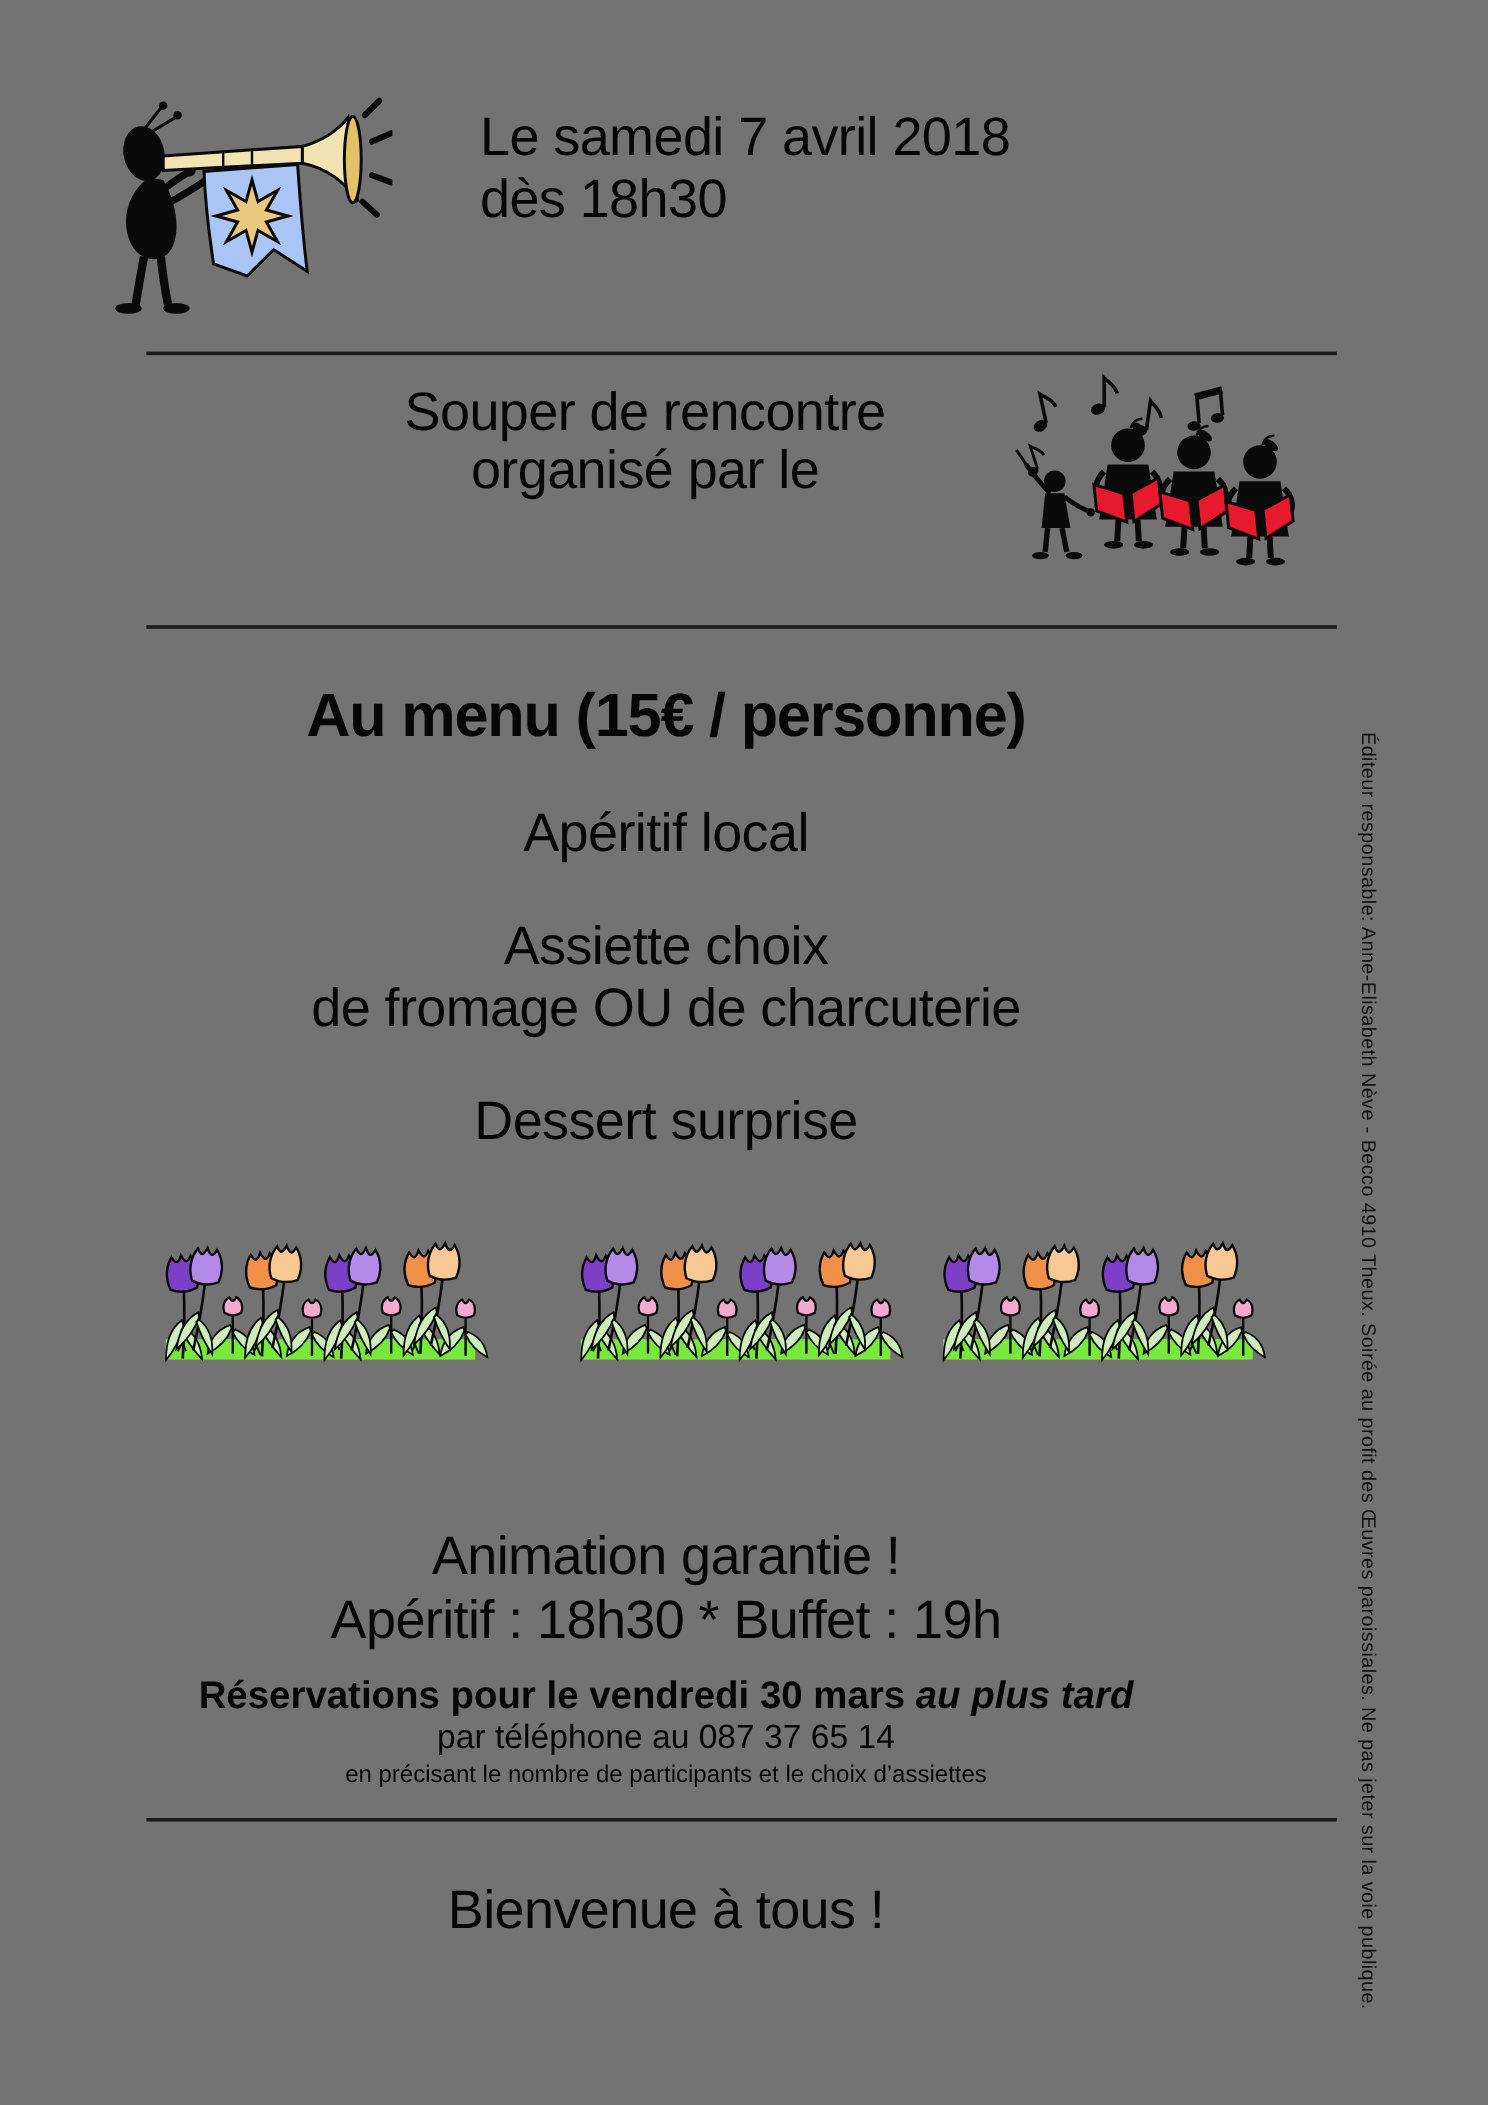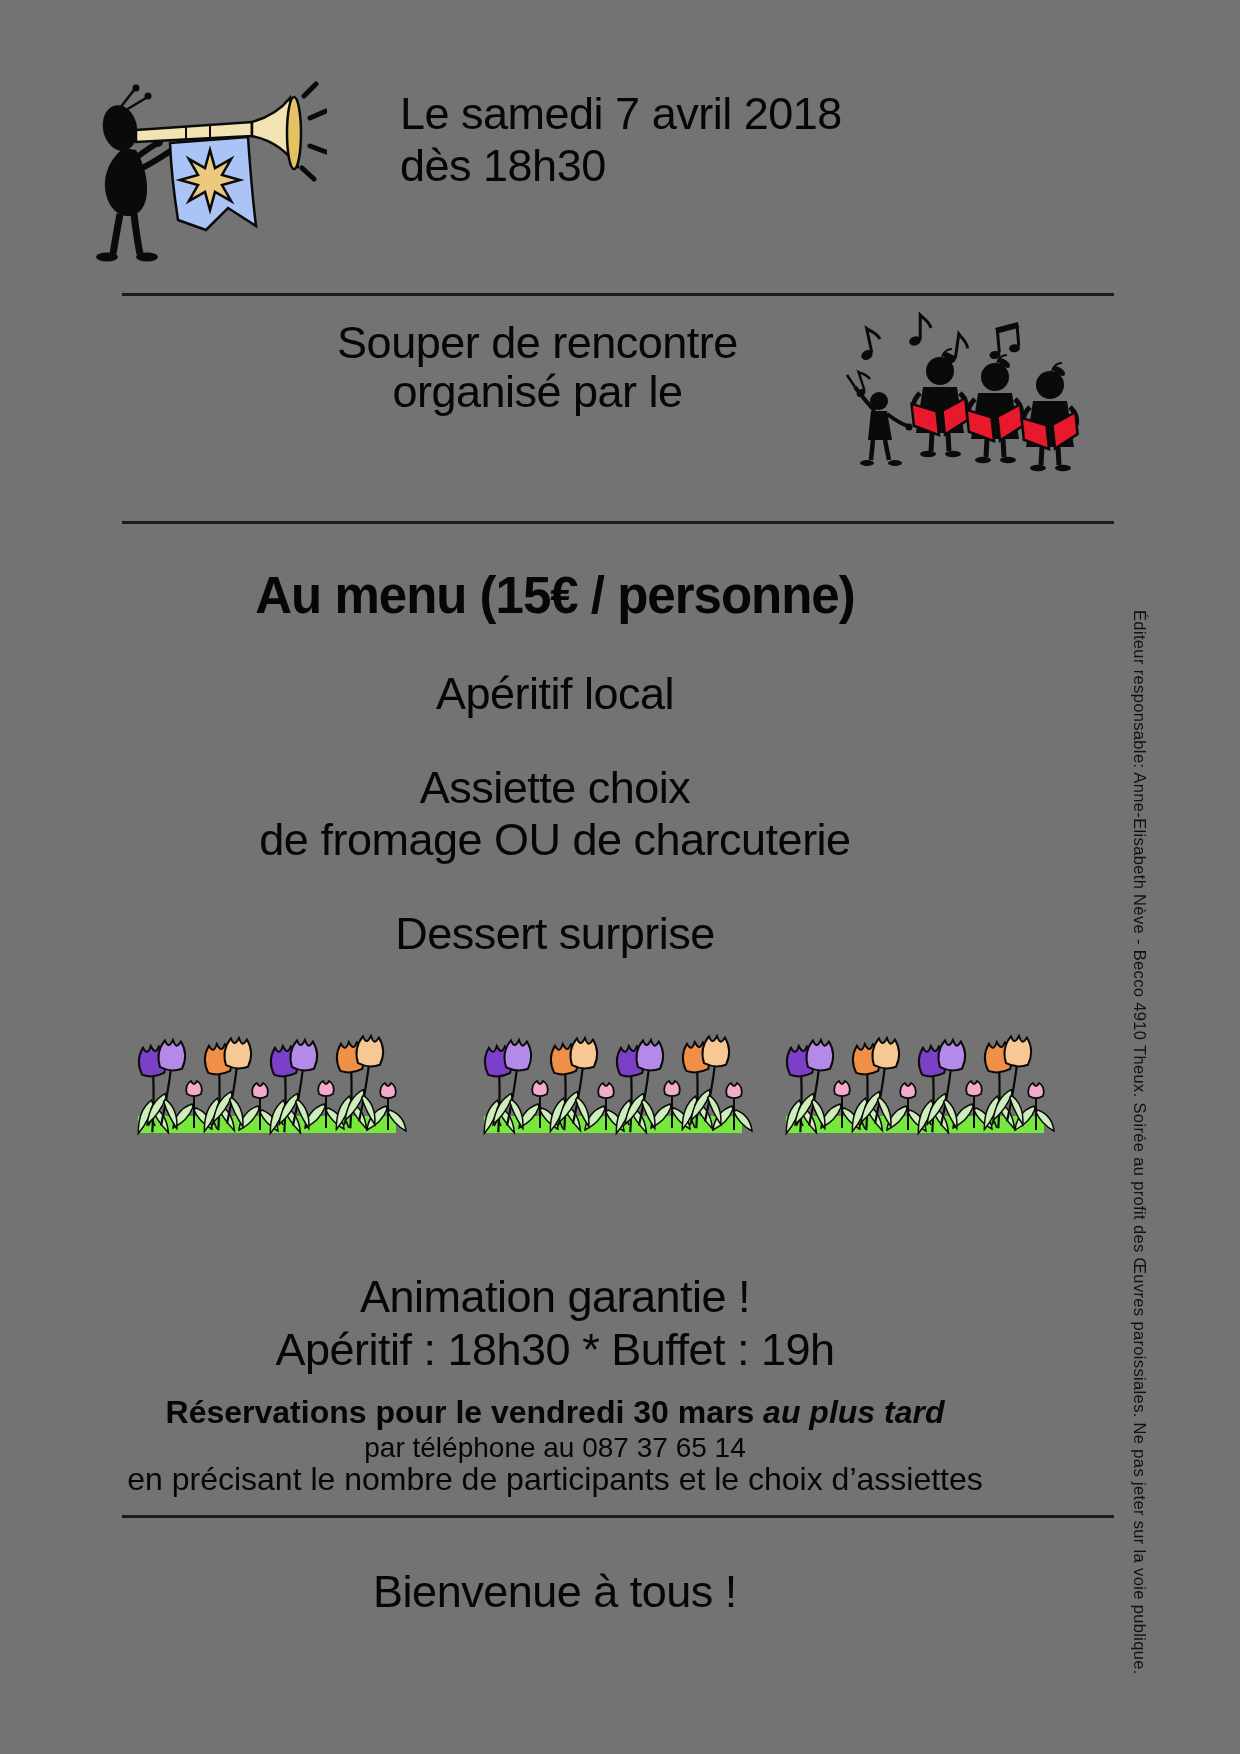--- a/index.html
+++ b/index.html
@@ -17,21 +17,21 @@
   .menu-title{top:566px;font-size:51px;font-weight:bold;letter-spacing:-1px;}
   .menu-item1{top:668px;font-size:45px;}
   .menu-item2{top:762px;font-size:45px;line-height:52px;}
   .menu-item3{top:908px;font-size:45px;}
   .menu-item1,.menu-item2,.menu-item3{letter-spacing:-0.5px;text-align:center;}
   .animation-block{top:1224px;font-size:45px;line-height:53px;letter-spacing:-0.5px;margin-top:46px;}
   .resv-block{top:1392px;line-height:1;}
   .resv-line1{font-size:32px;font-weight:bold;line-height:40px;}
   .resv-line1 .emph{font-style:italic;}
   .resv-line2{font-size:28px;line-height:31px;}
-  .resv-line3{font-size:32px;line-height:33px;}
+  .resv-line3{font-size:20px;line-height:33px;}
   .footer-text{top:1566px;font-size:45px;letter-spacing:-0.5px;}
   .sidebar-text{
     left:1130px;top:610px;height:1040px;
     writing-mode:vertical-rl;white-space:nowrap;
     font-size:16.5px;letter-spacing:0.35px;color:#111;
   }
   svg{display:block;}
   .ink{stroke:#0a0a0a;}
   .fill-ink{fill:#0a0a0a;}
   .fill-cream{fill:var(--trumpet_cream,#f2e3b2);}

